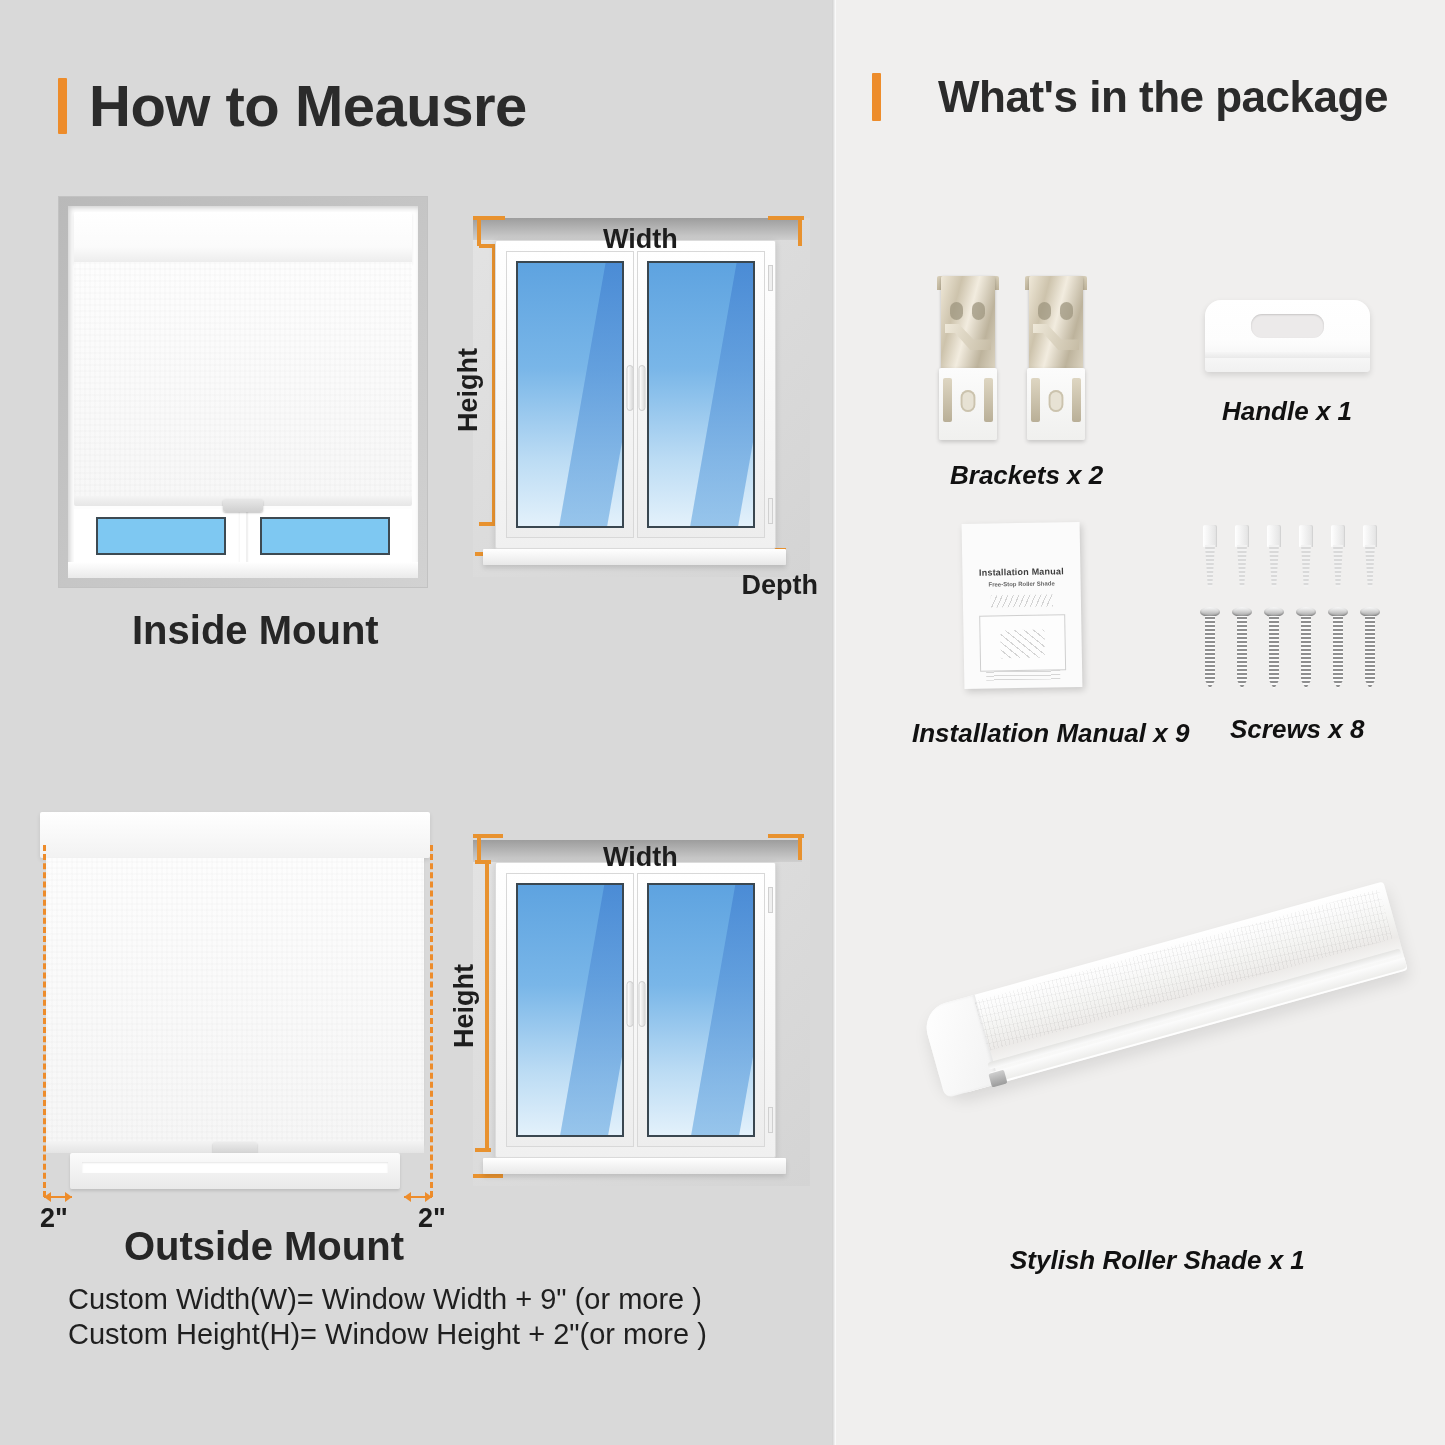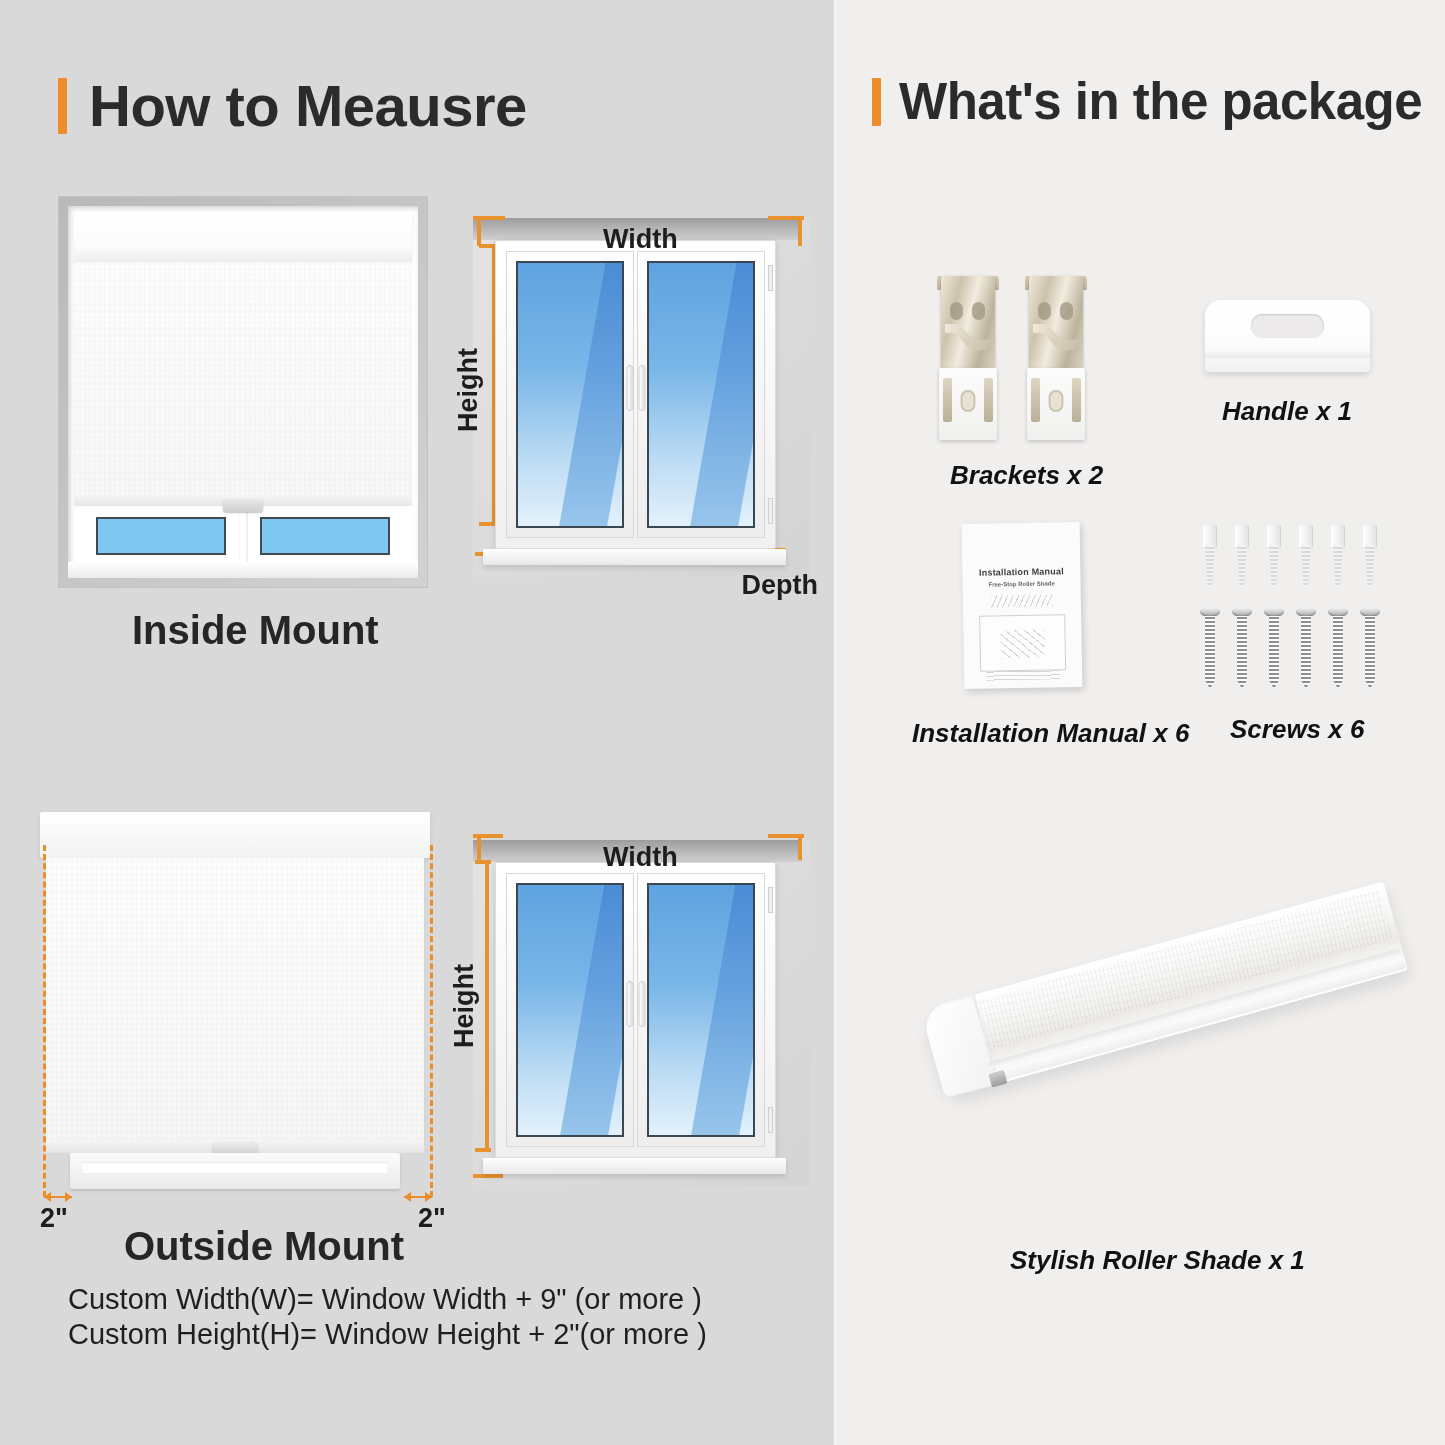--- a/index.html
+++ b/index.html
@@ -16,21 +16,21 @@
   .panel-right{position:absolute;left:836px;top:0;width:609px;height:1445px;background:#f0efee;}
   .panel-divider{position:absolute;left:832px;top:0;width:4px;height:1445px;
     background:linear-gradient(to right,#cfcfcf,#ffffff);}
 
   
   .heading{position:absolute;display:flex;align-items:center;}
   .heading .bar{width:9px;height:56px;background:#ED8C2B;margin-right:22px;border-radius:1px;}
   .heading .txt{font-size:58px;font-weight:bold;color:#2b2b2b;letter-spacing:-.5px;white-space:nowrap;}
   #h-left{left:58px;top:72px;}
   #h-right{left:872px;top:72px;}
-  #h-right .txt{font-size:51px;}
+  #h-right .txt{font-size:44px;margin-left:39px;}
   #h-right .bar{height:48px;margin-right:18px;}
 
   
   .illus{position:absolute;}
 
   
   .shade-box{position:absolute;box-sizing:border-box;}
   #inside-shade{left:58px;top:196px;width:370px;height:392px;
     background:linear-gradient(135deg,#b9b9b9,#d2d2d2);
     box-shadow:inset 0 0 0 1px #c2c2c2;}
@@ -408,21 +408,21 @@
   </div>
   <div class="pkg-label" id="lab-handle">Handle x 1</div>
 
   <div class="illus" id="manual">
     <div class="m-title">Installation Manual</div>
     <div class="m-sub">Free-Stop Roller Shade</div>
     <div class="m-scribble"></div>
     <div class="m-box"></div>
     <div class="m-foot"></div>
   </div>
-  <div class="pkg-label" id="lab-manual">Installation Manual x 6</div>
+  <div class="pkg-label" id="lab-manual">Installation Manual x 9</div>
 
   <div class="illus" id="hardware">
     <div class="anchor-row">
       <div class="anchor">
           <div class="head"></div>
           <div class="shaft"></div>
         </div>
       <div class="anchor">
           <div class="head"></div>
           <div class="shaft"></div>
@@ -464,21 +464,21 @@
       <div class="screw">
           <div class="shead"></div>
           <div class="sbody"></div>
         </div>
       <div class="screw">
           <div class="shead"></div>
           <div class="sbody"></div>
         </div>
     </div>
   </div>
-  <div class="pkg-label" id="lab-screws">Screws  x 6</div>
+  <div class="pkg-label" id="lab-screws">Screws  x 8</div>
 
   <div class="illus" id="roller">
     <div class="tube">
       <div class="cap"></div>
       <div class="tex"></div>
       <div class="groove"></div>
       <div class="underrail"></div>
       <div class="endbit"></div>
     </div>
   </div>

